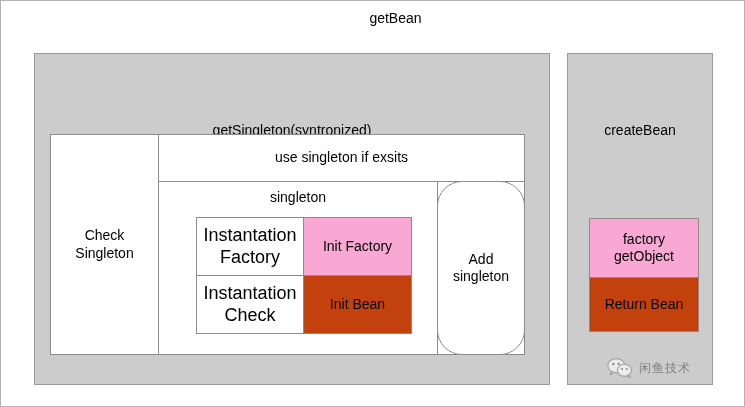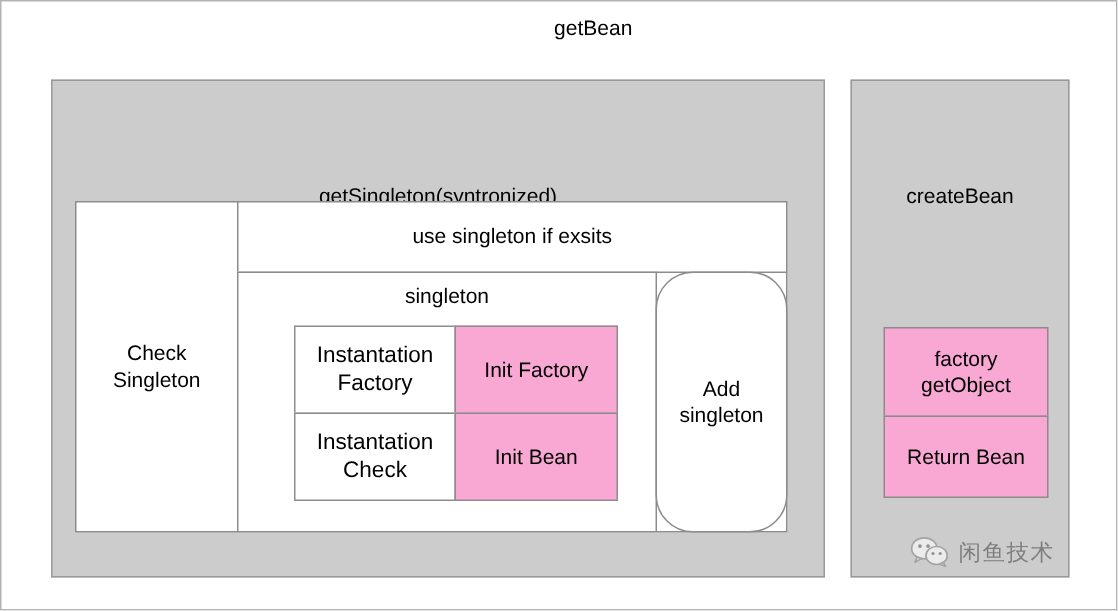--- a/index.html
+++ b/index.html
@@ -38,34 +38,34 @@
   }
   .white-box {
     background: #ffffff;
     border: 1px solid #8c8c8c;
   }
   .pink-box {
     background: #f9a8d4;
     border: 1px solid #8c8c8c;
   }
   .green-box {
-    background: #f9a8d4;
+    background: #c2410c;
     border: 1px solid #8c8c8c;
   }
   .plain-label {
     background: transparent;
     border: none;
   }
   .panel-title {
     padding-top: 24px;
     font-size: 14px;
     margin-top: 44px;
   }
   .fs14 { font-size: 14px; }
-  .fs13 { font-size: 15px; align-items: center; }
+  .fs13 { font-size: 18px; align-items: center; }
 
   
   #title-getbean {
     left: 0; top: 6px; width: 745px; height: 24px;
     font-size: 14px;
     padding-left: 44px;
   }
 
   
   #panel-getsingleton {
@@ -122,21 +122,21 @@
   
   #watermark {
     position: absolute;
     left: 606px; top: 357px;
     display: flex;
     align-items: center;
     gap: 6px;
     opacity: 0.62;
   }
   #watermark .wm-text {
-    font-size: 15px;
+    font-size: 12px;
     color: #4d4d4d;
     letter-spacing: 1px;
     white-space: nowrap;
   }
   #wechat-icon { display: block; }
 </style>
 </head>
 <body>
 
 <div id="canvas">

